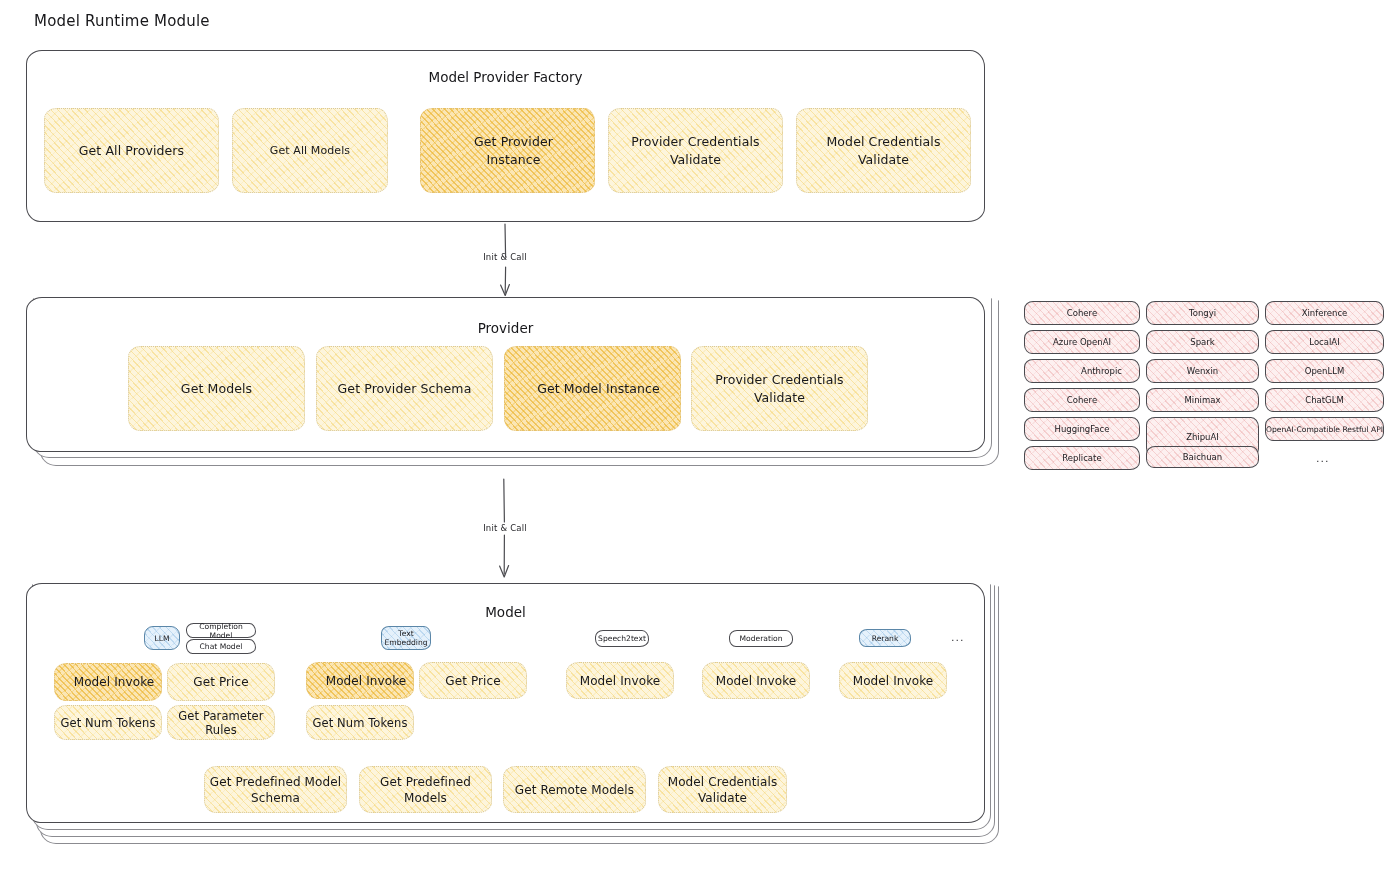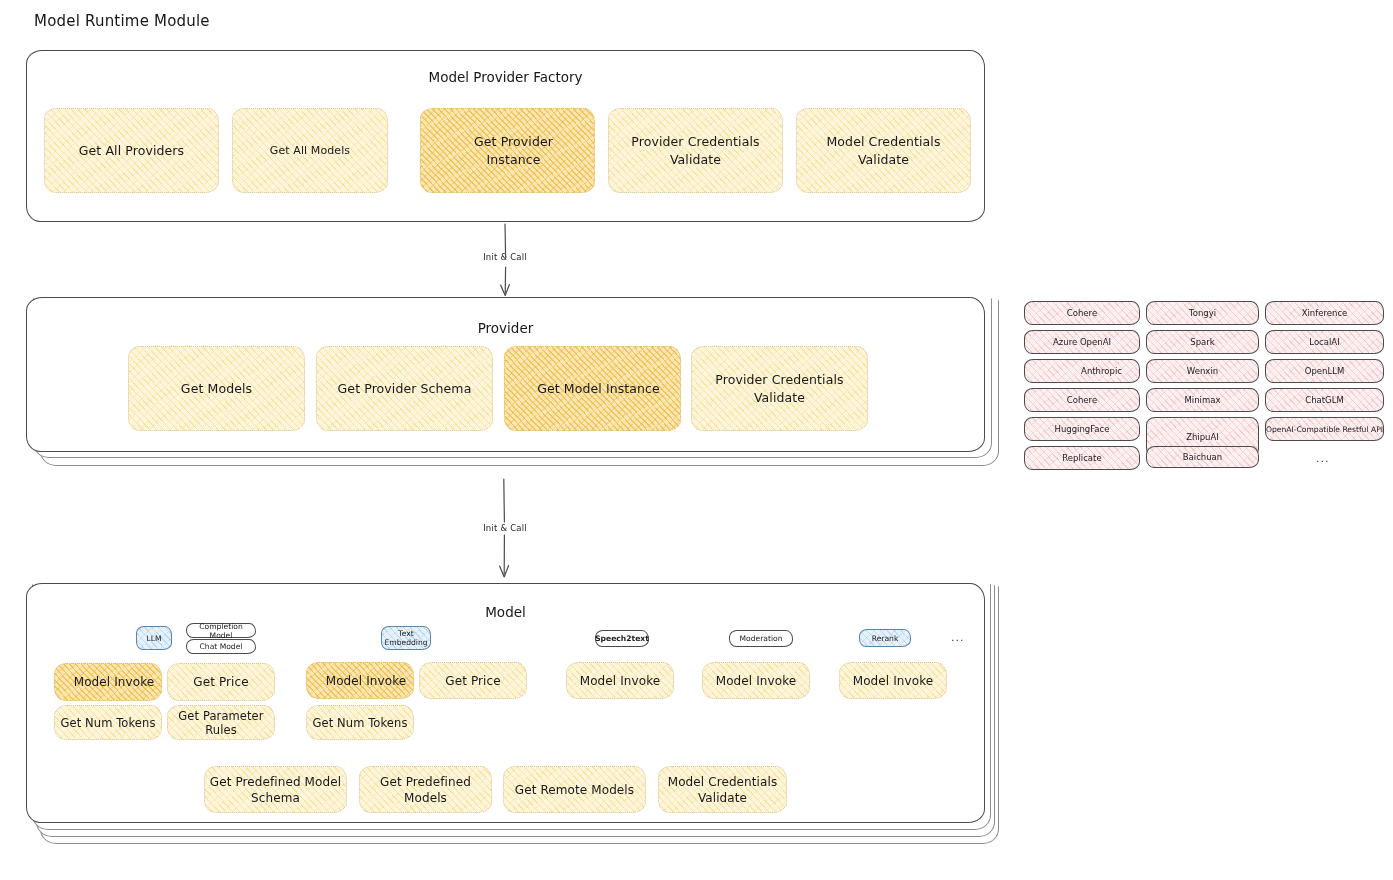--- a/index.html
+++ b/index.html
@@ -201,21 +201,21 @@
   <path d="M4.6,88 L9.2,99 L13.6,87.5" stroke="#4a4a4f" stroke-width="1.2" fill="none" stroke-linecap="round" stroke-linejoin="round"></path>
 </svg>
 <div class="arrow-label" style="left:455px;top:523px;width:100px;">Init &amp; Call</div>
 
 <div class="stackline" style="left:40px;top:586px;width:959px;height:258px;"></div>
 <div class="stackline" style="left:36px;top:585px;width:959px;height:252px;"></div>
 <div class="stackline" style="left:32px;top:584px;width:959px;height:246px;"></div>
 <div class="panel abs" style="left:26px;top:583px;width:959px;height:240px;"></div>
 <div class="panel-title" style="left:26px;top:604px;width:959px;">Model</div>
 
-<div class="badge blue" style="left:136px;top:626px;width:36px;height:24px;">
+<div class="badge blue" style="left:144px;top:626px;width:36px;height:24px;border-radius:9px;">
   <span>LLM</span>
 </div>
 <div class="badge" style="left:186px;top:623px;width:70px;height:15px;">
   <span>Completion Model</span>
 </div>
 <div class="badge" style="left:186px;top:639px;width:70px;height:15px;">
   <span>Chat Model</span>
 </div>
 <div class="node hl" style="left:54px;top:663px;width:108px;height:38px;font-size:12px;">
   <span>Model Invoke</span>
@@ -236,21 +236,21 @@
 <div class="node hl" style="left:306px;top:662px;width:108px;height:37px;font-size:12px;">
   <span>Model Invoke</span>
 </div>
 <div class="node" style="left:419px;top:662px;width:108px;height:37px;font-size:12px;">
   <span>Get Price</span>
 </div>
 <div class="node" style="left:306px;top:705px;width:108px;height:35px;font-size:11.5px;">
   <span>Get Num Tokens</span>
 </div>
 
-<div class="badge" style="left:595px;top:630px;width:54px;height:17px;font-weight:bold;">
+<div class="badge" style="left:595px;top:630px;width:54px;height:17px;">
   <span>Speech2text</span>
 </div>
 <div class="node" style="left:566px;top:662px;width:108px;height:37px;font-size:12px;">
   <span>Model Invoke</span>
 </div>
 
 <div class="badge" style="left:729px;top:630px;width:64px;height:17px;">
   <span>Moderation</span>
 </div>
 <div class="node" style="left:702px;top:662px;width:108px;height:37px;font-size:12px;">

